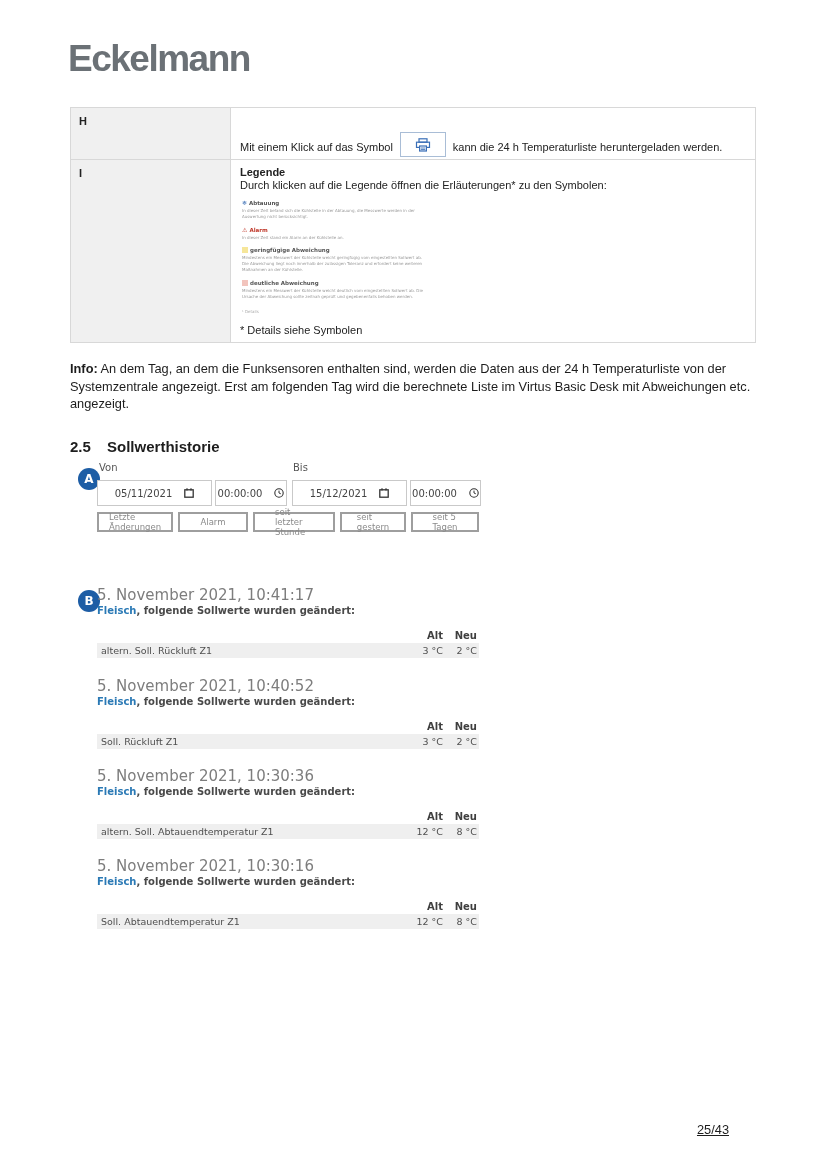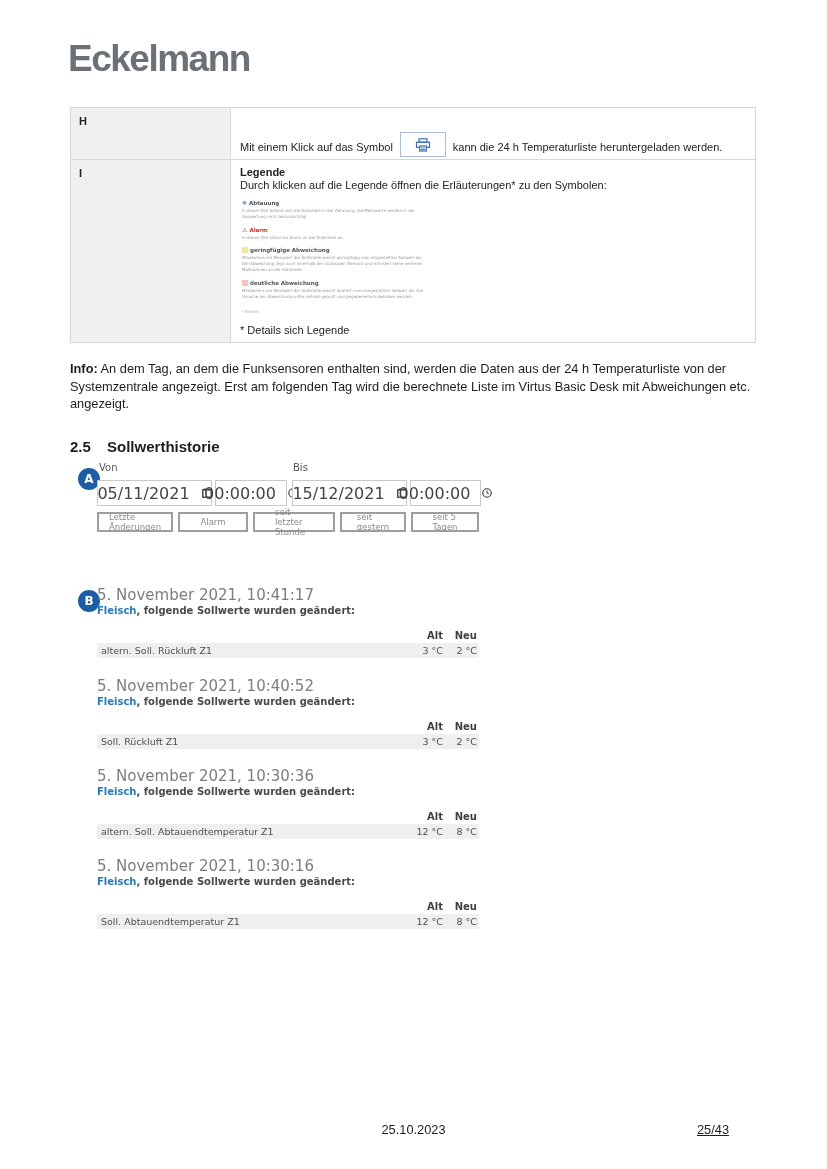--- a/index.html
+++ b/index.html
@@ -42,21 +42,21 @@
   .section-h { position:absolute; left:70px; top:438px; font-size:15px; font-weight:bold; color:#1d1d1d; }
   .section-h .num { margin-right:12px; }
 
   
   .shotA { position:absolute; left:68px; top:460px; width:420px; font-family:"DejaVu Sans", sans-serif; }
   .badge { position:absolute; width:22px; height:22px; border-radius:50%; background:#1d5da5; color:#fff; font-weight:bold; font-size:12px; display:flex; align-items:center; justify-content:center; font-family:"DejaVu Sans", sans-serif; }
   .badge-a { left:10px; top:8px; }
   .filter-label { position:absolute; font-size:10px; color:#555; }
   .lbl-von { left:31px; top:2px; }
   .lbl-bis { left:225px; top:2px; }
-  .inp { position:absolute; top:20px; height:26px; border:1px solid #c9c9c9; background:#fff; display:flex; align-items:center; justify-content:center; gap:12px; font-size:16px; color:#444; }
+  .inp { position:absolute; top:20px; height:26px; border:1px solid #c9c9c9; background:#fff; display:flex; align-items:center; justify-content:center; gap:12px; font-size:10px; color:#444; }
   .inp-von-date { left:29px; width:115px; }
   .inp-von-time { left:147px; width:72px; }
   .inp-bis-date { left:224px; width:115px; }
   .inp-bis-time { left:342px; width:71px; }
   .btn-row { position:absolute; top:52px; left:29px; display:flex; gap:5px; }
   .fbtn { height:20px; border:2px solid #9e9e9e; background:#fff; color:#8a8a8a; font-size:8.5px; font-family:"DejaVu Sans", sans-serif; display:flex; align-items:center; justify-content:center; padding:0 20px; }
   .fbtn-1 { width:76px; } .fbtn-2 { width:70px; } .fbtn-3 { width:82px; } .fbtn-4 { width:66px; } .fbtn-5 { width:68px; }
 
   
   .shotB { position:absolute; left:68px; top:584px; width:420px; font-family:"DejaVu Sans", sans-serif; }
@@ -139,21 +139,21 @@
           <div class="ml-item">
             <div class="ml-head">
               <span class="ml-swatch major"></span>
               <span>deutliche Abweichung</span>
             </div>
             <div class="ml-desc">Mindestens ein Messwert der Kühlstelle weicht deutlich vom eingestellten Sollwert ab. Die Ursache der Abweichung sollte zeitnah geprüft und gegebenenfalls behoben werden.</div>
           </div>
           <div class="ml-footnote">¹ Details</div>
         </div>
 
-        <div class="legend-footnote-star">* Details sich Legende</div>
+        <div class="legend-footnote-star">* Details siehe Symbolen</div>
       </td>
     </tr>
   </tbody>
     </table>
 
   <div class="info-p">
     <b>Info:</b>
     <span>An dem Tag, an dem die Funksensoren enthalten sind, werden die Daten aus der 24 h Temperaturliste von der Systemzentrale angezeigt. Erst am folgenden Tag wird die berechnete Liste im Virtus Basic Desk mit Abweichungen etc. angezeigt.</span>
   </div>
 
@@ -278,16 +278,15 @@
         </div>
       <div class="cols e-bar">
           <span>Soll. Abtauendtemperatur Z1</span>
           <span class="grow"></span>
           <span class="col-alt">12 °C</span>
           <span class="col-neu">8 °C</span>
         </div>
     </div>
   </div>
 
-  <div class="footer-date">25.10.2023</div>
   <div class="footer-page">25/43</div>
 
 </div>
 
 </body></html>

